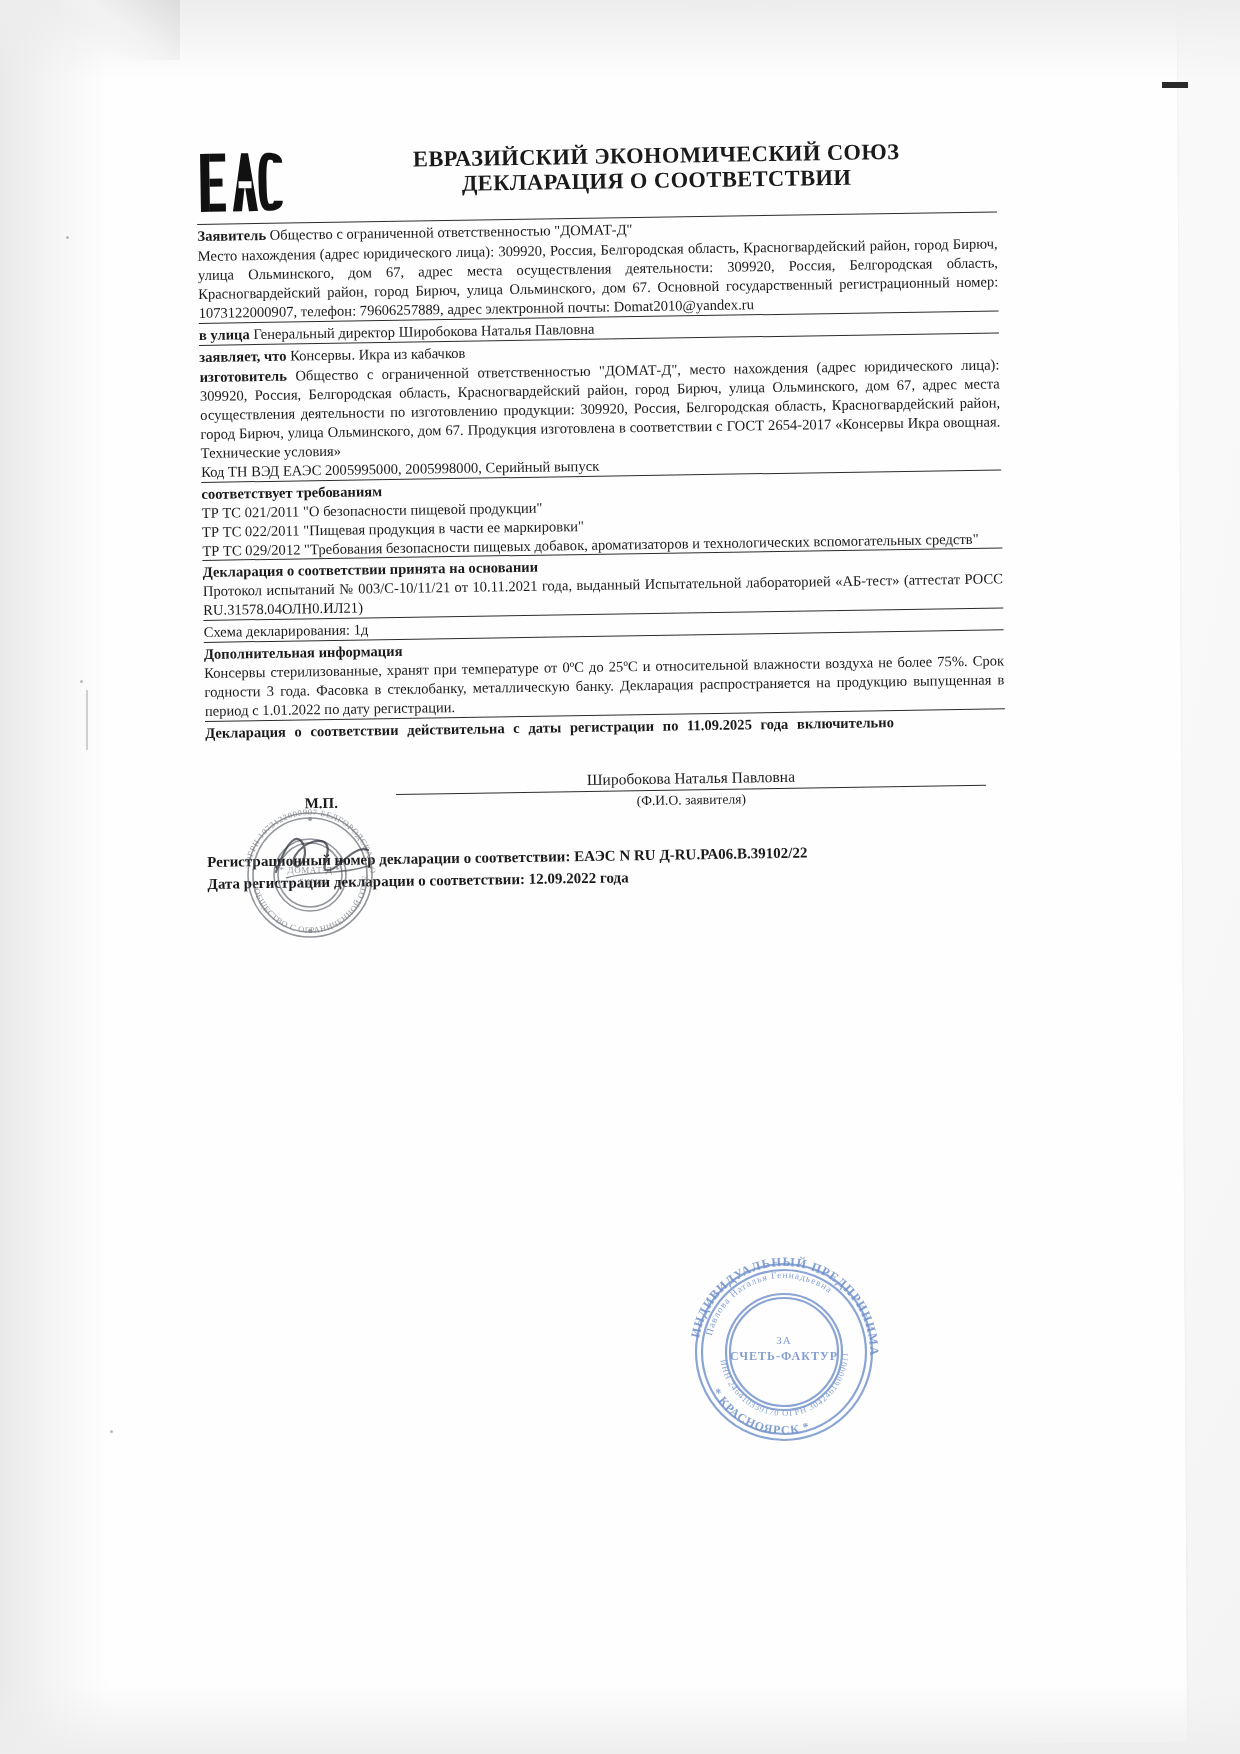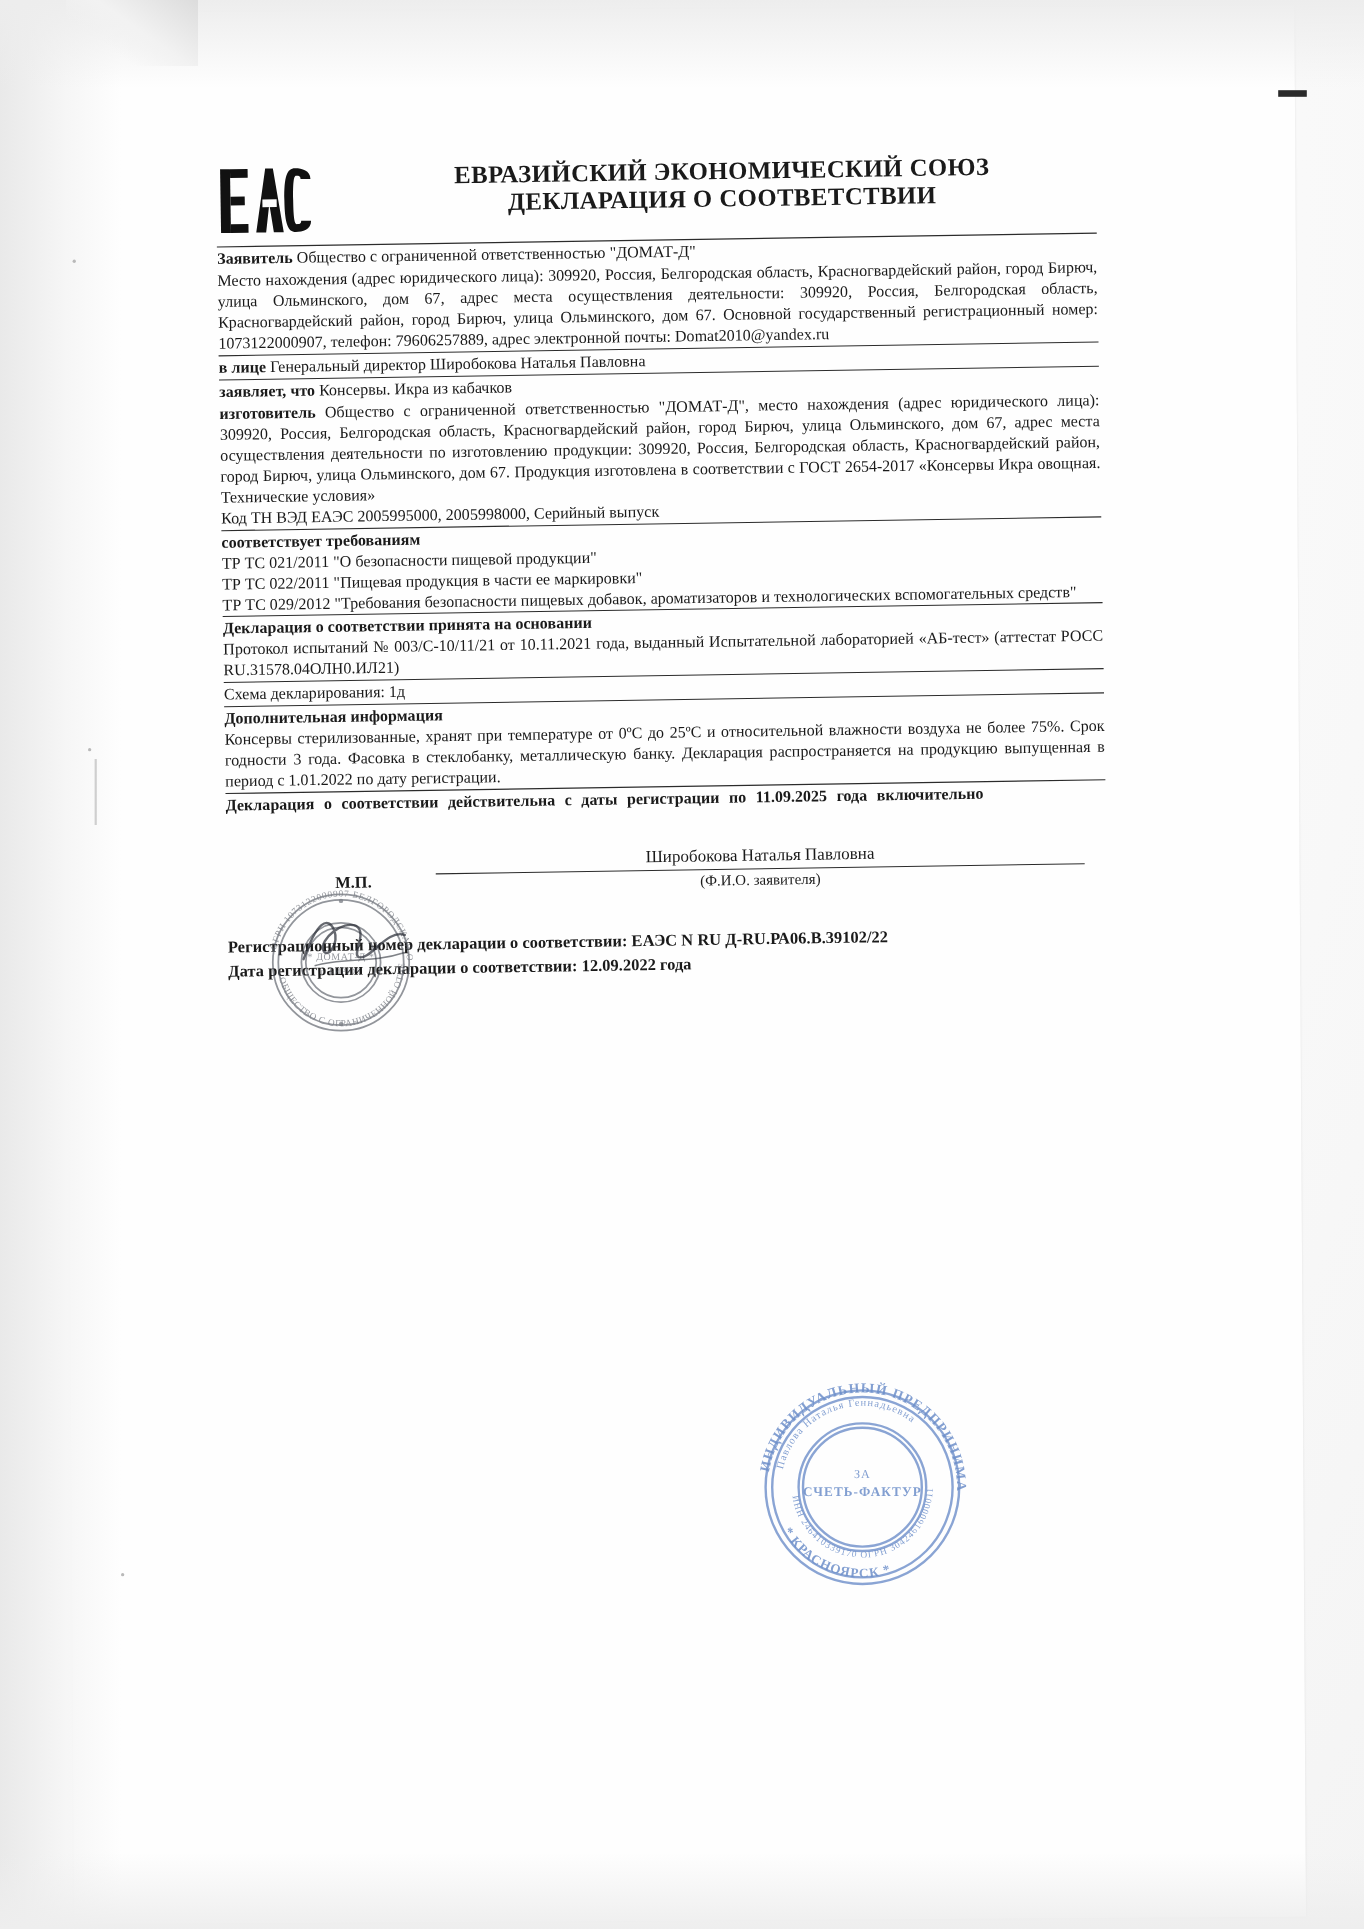--- a/index.html
+++ b/index.html
@@ -248,21 +248,21 @@
   <div class="sec">
     <p class="p lead row-line">
       <span class="bold-label">Заявитель</span>
       <span>Общество с ограниченной ответственностью "ДОМАТ-Д"</span>
     </p>
     <p class="p">Место нахождения (адрес юридического лица): 309920, Россия, Белгородская область, Красногвардейский район, город Бирюч, улица Ольминского, дом 67, адрес места осуществления деятельности: 309920, Россия, Белгородская область, Красногвардейский район, город Бирюч, улица Ольминского, дом 67. Основной государственный регистрационный номер: 1073122000907, телефон: 79606257889, адрес электронной почты: Domat2010@yandex.ru</p>
   </div>
 
   <div class="sec">
     <p class="p lead">
-      <span class="bold-label">в лице</span>
+      <span class="bold-label">в улица</span>
       <span>Генеральный директор Широбокова Наталья Павловна</span>
     </p>
   </div>
 
   <div class="sec">
     <p class="p lead row-line">
       <span class="bold-label">заявляет, что</span>
       <span>Консервы. Икра из кабачков</span>
     </p>
     <p class="p">

